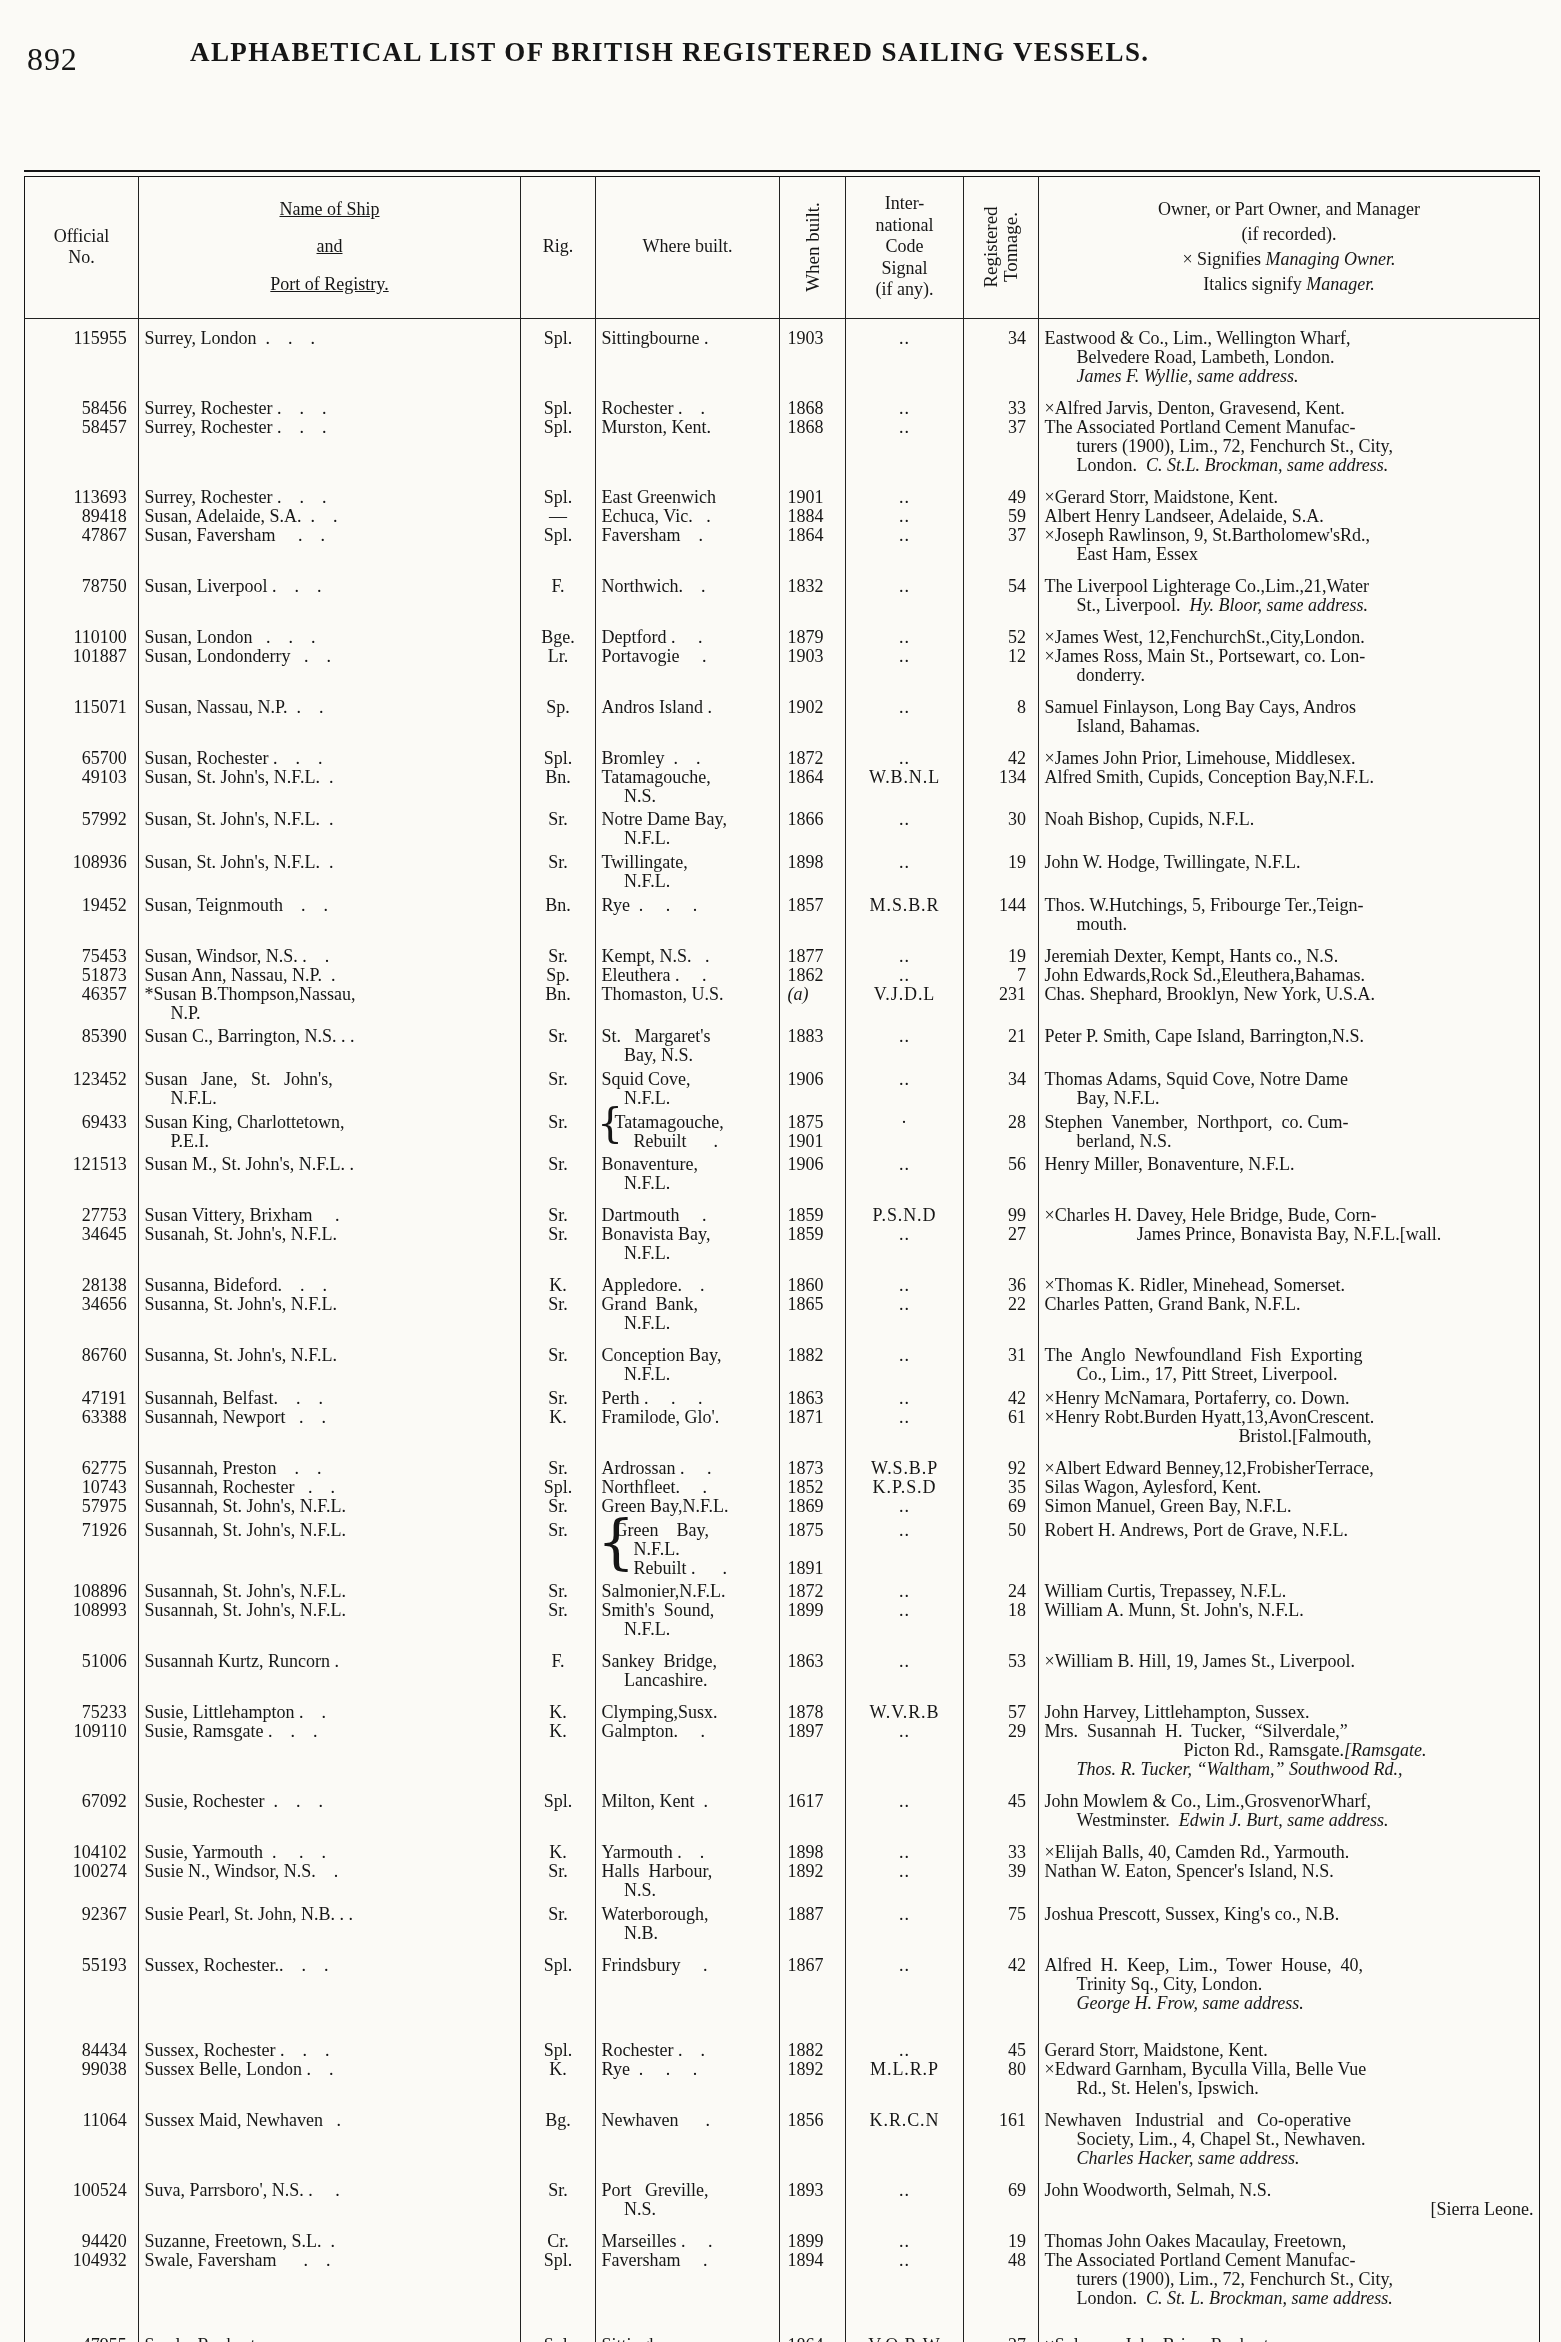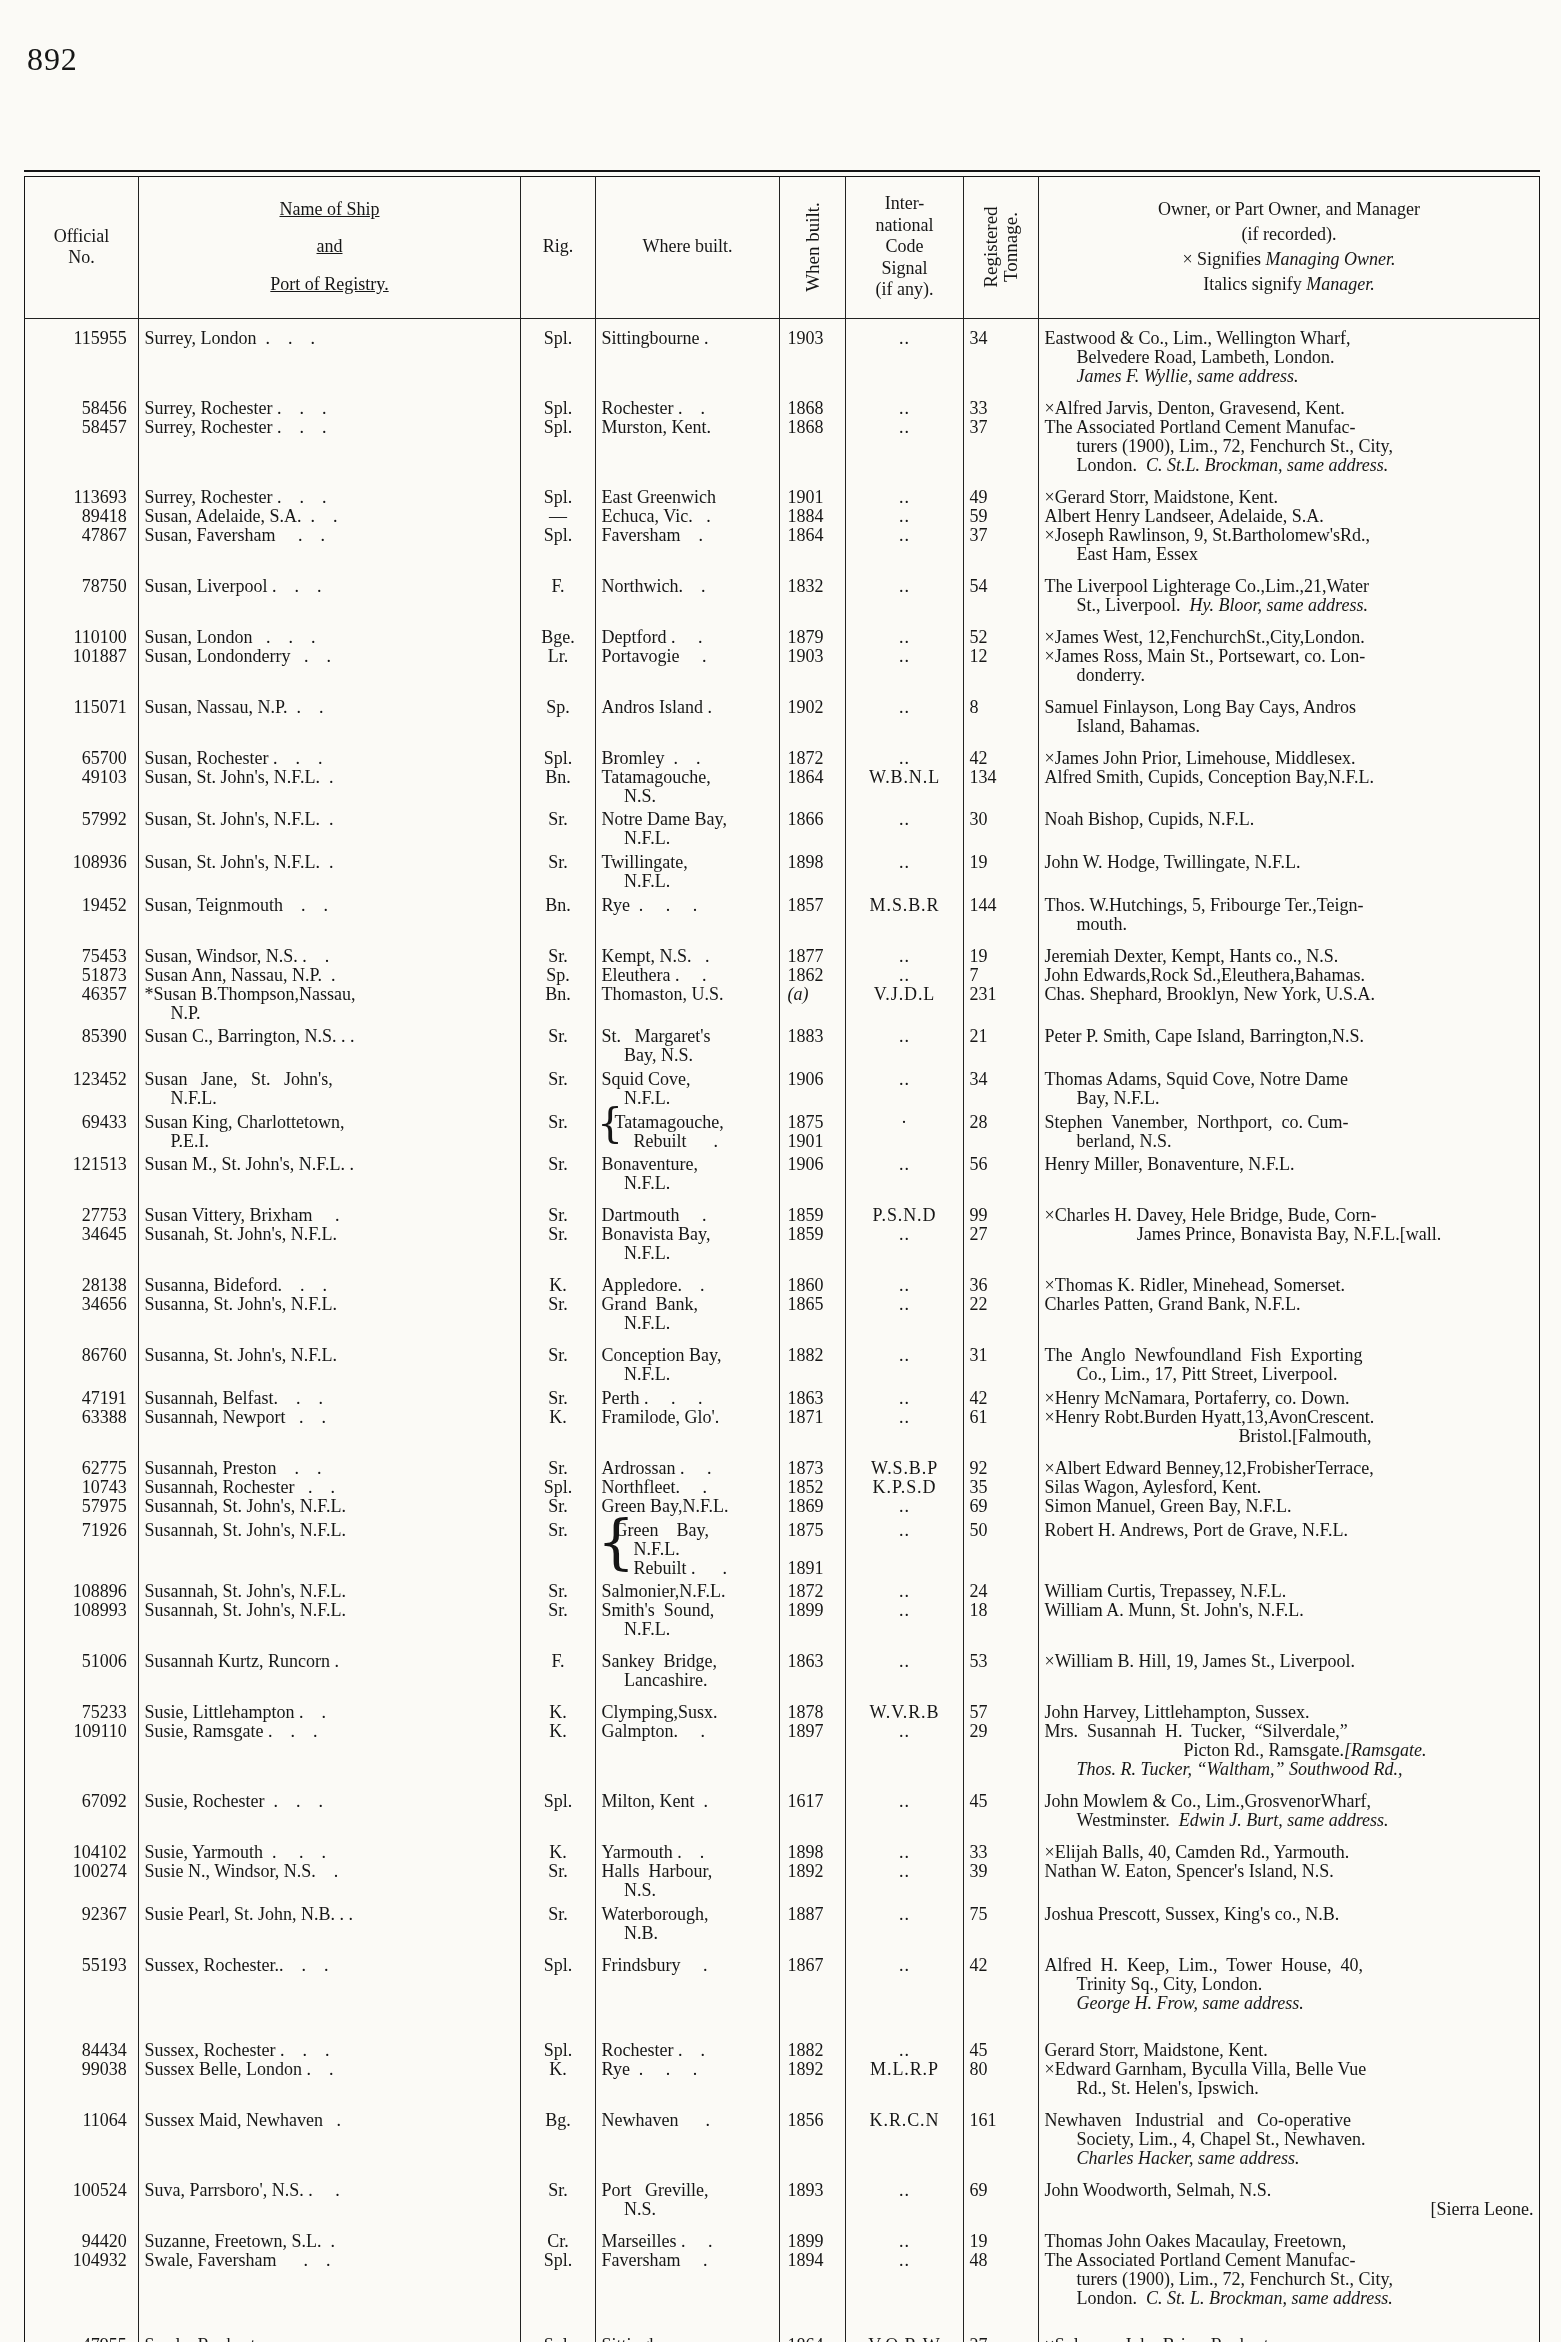--- a/index.html
+++ b/index.html
@@ -21,21 +21,21 @@
   thead td{vertical-align:middle;text-align:center;border-bottom:1.4px solid #222;height:141px;font-size:18px;line-height:21.5px;}
   tbody{font-size:18px;line-height:19px;}
   tbody td div{white-space:pre-wrap;}
   tbody tr:first-child td{padding-top:10px;}
   tr.g1 td{padding-top:4.7px;}
   tr.g2 td{padding-top:13px;}
   tr.g3 td{padding-top:28px;}
   .c-no{text-align:right;padding-right:11.2px;}
   .c-rig{text-align:center;}
   .c-sig{text-align:center;letter-spacing:0.9px;}
-  .c-tons{text-align:left;padding-right:12px;}
+  .c-tons{text-align:right;padding-right:12px;}
   .c-when{padding-left:7.5px;}
   .c-name .ind{padding-left:26px;}
   .c-where .ind{padding-left:22.5px;}
   .c-owner .ind{padding-left:32px;}
   .it{font-style:italic;}
   .ra{text-align:right;}
   .jst{display:flex;justify-content:center;}
   .vh{position:relative;}
   .vert{position:absolute;left:50%;top:50%;transform:translate(-50%,-50%) rotate(-90deg);
         white-space:nowrap;text-align:center;font-size:19px;line-height:19.7px;}
@@ -46,20 +46,21 @@
   .braced div{padding-left:13px;}
   .c-where.braced div.ind{padding-left:32px;}
   .brace{position:absolute;left:0.9px;top:-2.8px;font-family:"DejaVu Serif",serif;font-weight:400;}
 </style>
 </head>
 <body>
 
 <div class="sheet">
   <div class="page-head">
     <div class="pageno">892</div>
+    <div class="title-wrap"><span class="title">ALPHABETICAL LIST OF BRITISH REGISTERED SAILING VESSELS.</span></div>
   </div>
 
   <div class="rule-top"></div>
 
   <table>
     <colgroup>
       <col style="width:114px">
         <col style="width:382px">
         <col style="width:75px">
         <col style="width:184px">

